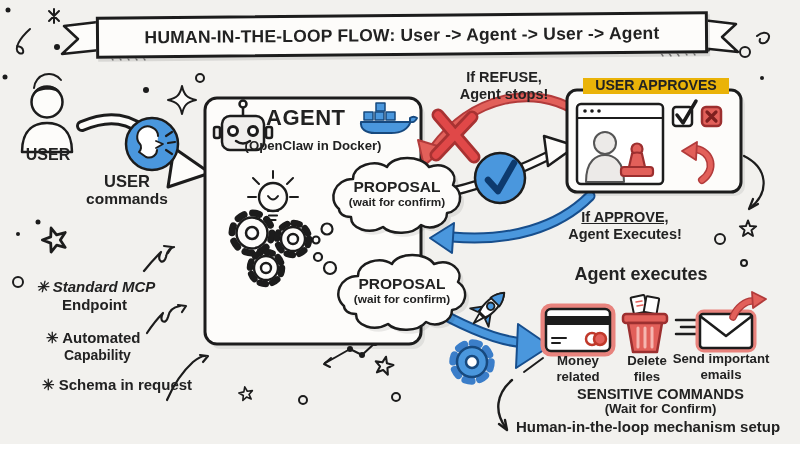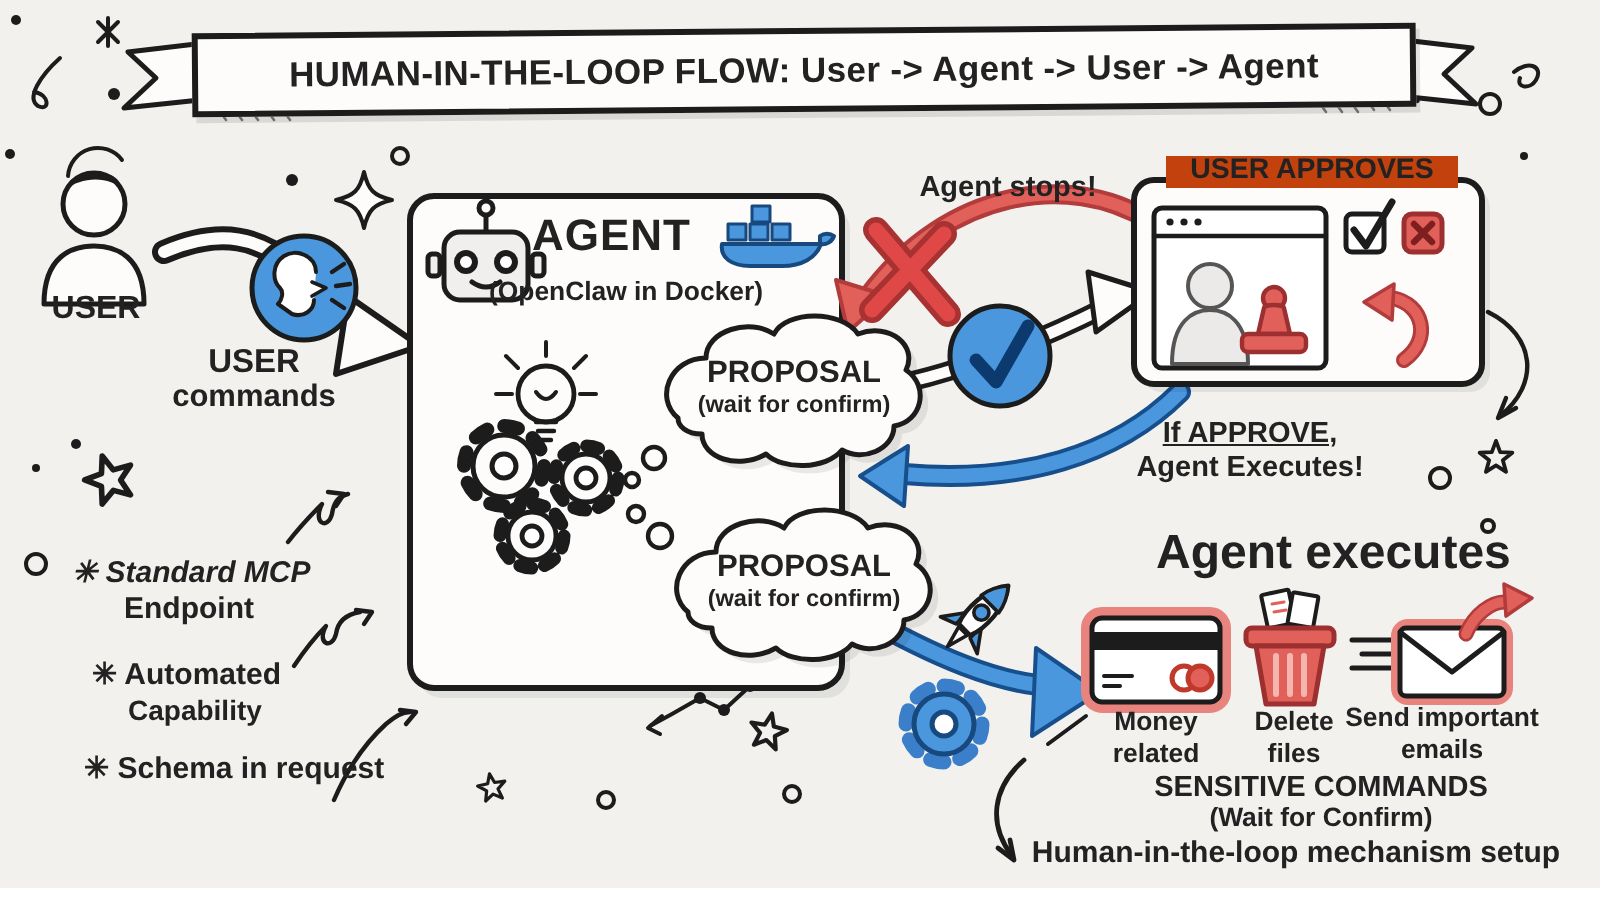--- a/index.html
+++ b/index.html
@@ -285,28 +285,29 @@
 <div class="t" style="left:82px;top:190px;width:90px;font-size:15.5px;">commands</div>
 
 <div class="t" style="left:266px;top:106px;font-size:22px;letter-spacing:.5px;">AGENT</div>
 <div class="t" style="left:211px;top:139px;width:204px;font-size:13.2px;">(OpenClaw in Docker)</div>
 
 <div class="t" style="left:337px;top:178px;width:120px;font-size:15.5px;">PROPOSAL</div>
 <div class="t" style="left:333px;top:196px;width:128px;font-size:11.8px;">(wait for confirm)</div>
 <div class="t" style="left:342px;top:275px;width:120px;font-size:15.5px;">PROPOSAL</div>
 <div class="t" style="left:338px;top:293px;width:128px;font-size:11.8px;">(wait for confirm)</div>
 
+<div class="t" style="left:445px;top:69px;width:118px;font-size:14.5px;">If REFUSE,</div>
 <div class="t" style="left:440px;top:86px;width:128px;font-size:14.5px;text-align:center;">Agent stops!</div>
 
-<div class="t" style="left:583px;top:78px;width:140px;font-size:14.2px;background:#c2410c;padding:0 3px;">USER APPROVES</div>
+<div class="t" style="left:583px;top:78px;width:140px;font-size:14.2px;background:#eab308;padding:0 3px;">USER APPROVES</div>
 
 <div class="t" style="left:558px;top:209px;width:134px;font-size:14.5px;text-decoration:underline;">If APPROVE,</div>
 <div class="t" style="left:548px;top:226px;width:154px;font-size:14.5px;">Agent Executes!</div>
 
-<div class="t" style="left:578px;top:264px;width:170px;font-size:24px;">Agent executes</div>
+<div class="t" style="left:556px;top:264px;width:170px;font-size:18px;">Agent executes</div>
 
 <div class="t" style="left:542px;top:354px;width:72px;font-size:13.2px;">Money</div>
 <div class="t" style="left:542px;top:370px;width:72px;font-size:13.2px;">related</div>
 <div class="t" style="left:614px;top:354px;width:66px;font-size:13.2px;">Delete</div>
 <div class="t" style="left:614px;top:370px;width:66px;font-size:13.2px;">files</div>
 <div class="t" style="left:662px;top:352px;width:118px;font-size:13.2px;">Send important</div>
 <div class="t" style="left:662px;top:368px;width:118px;font-size:13.2px;">emails</div>
 
 <div class="t" style="left:553px;top:386px;width:215px;font-size:14.5px;">SENSITIVE COMMANDS</div>
 <div class="t" style="left:568px;top:402px;width:185px;font-size:13.2px;">(Wait for Confirm)</div>

